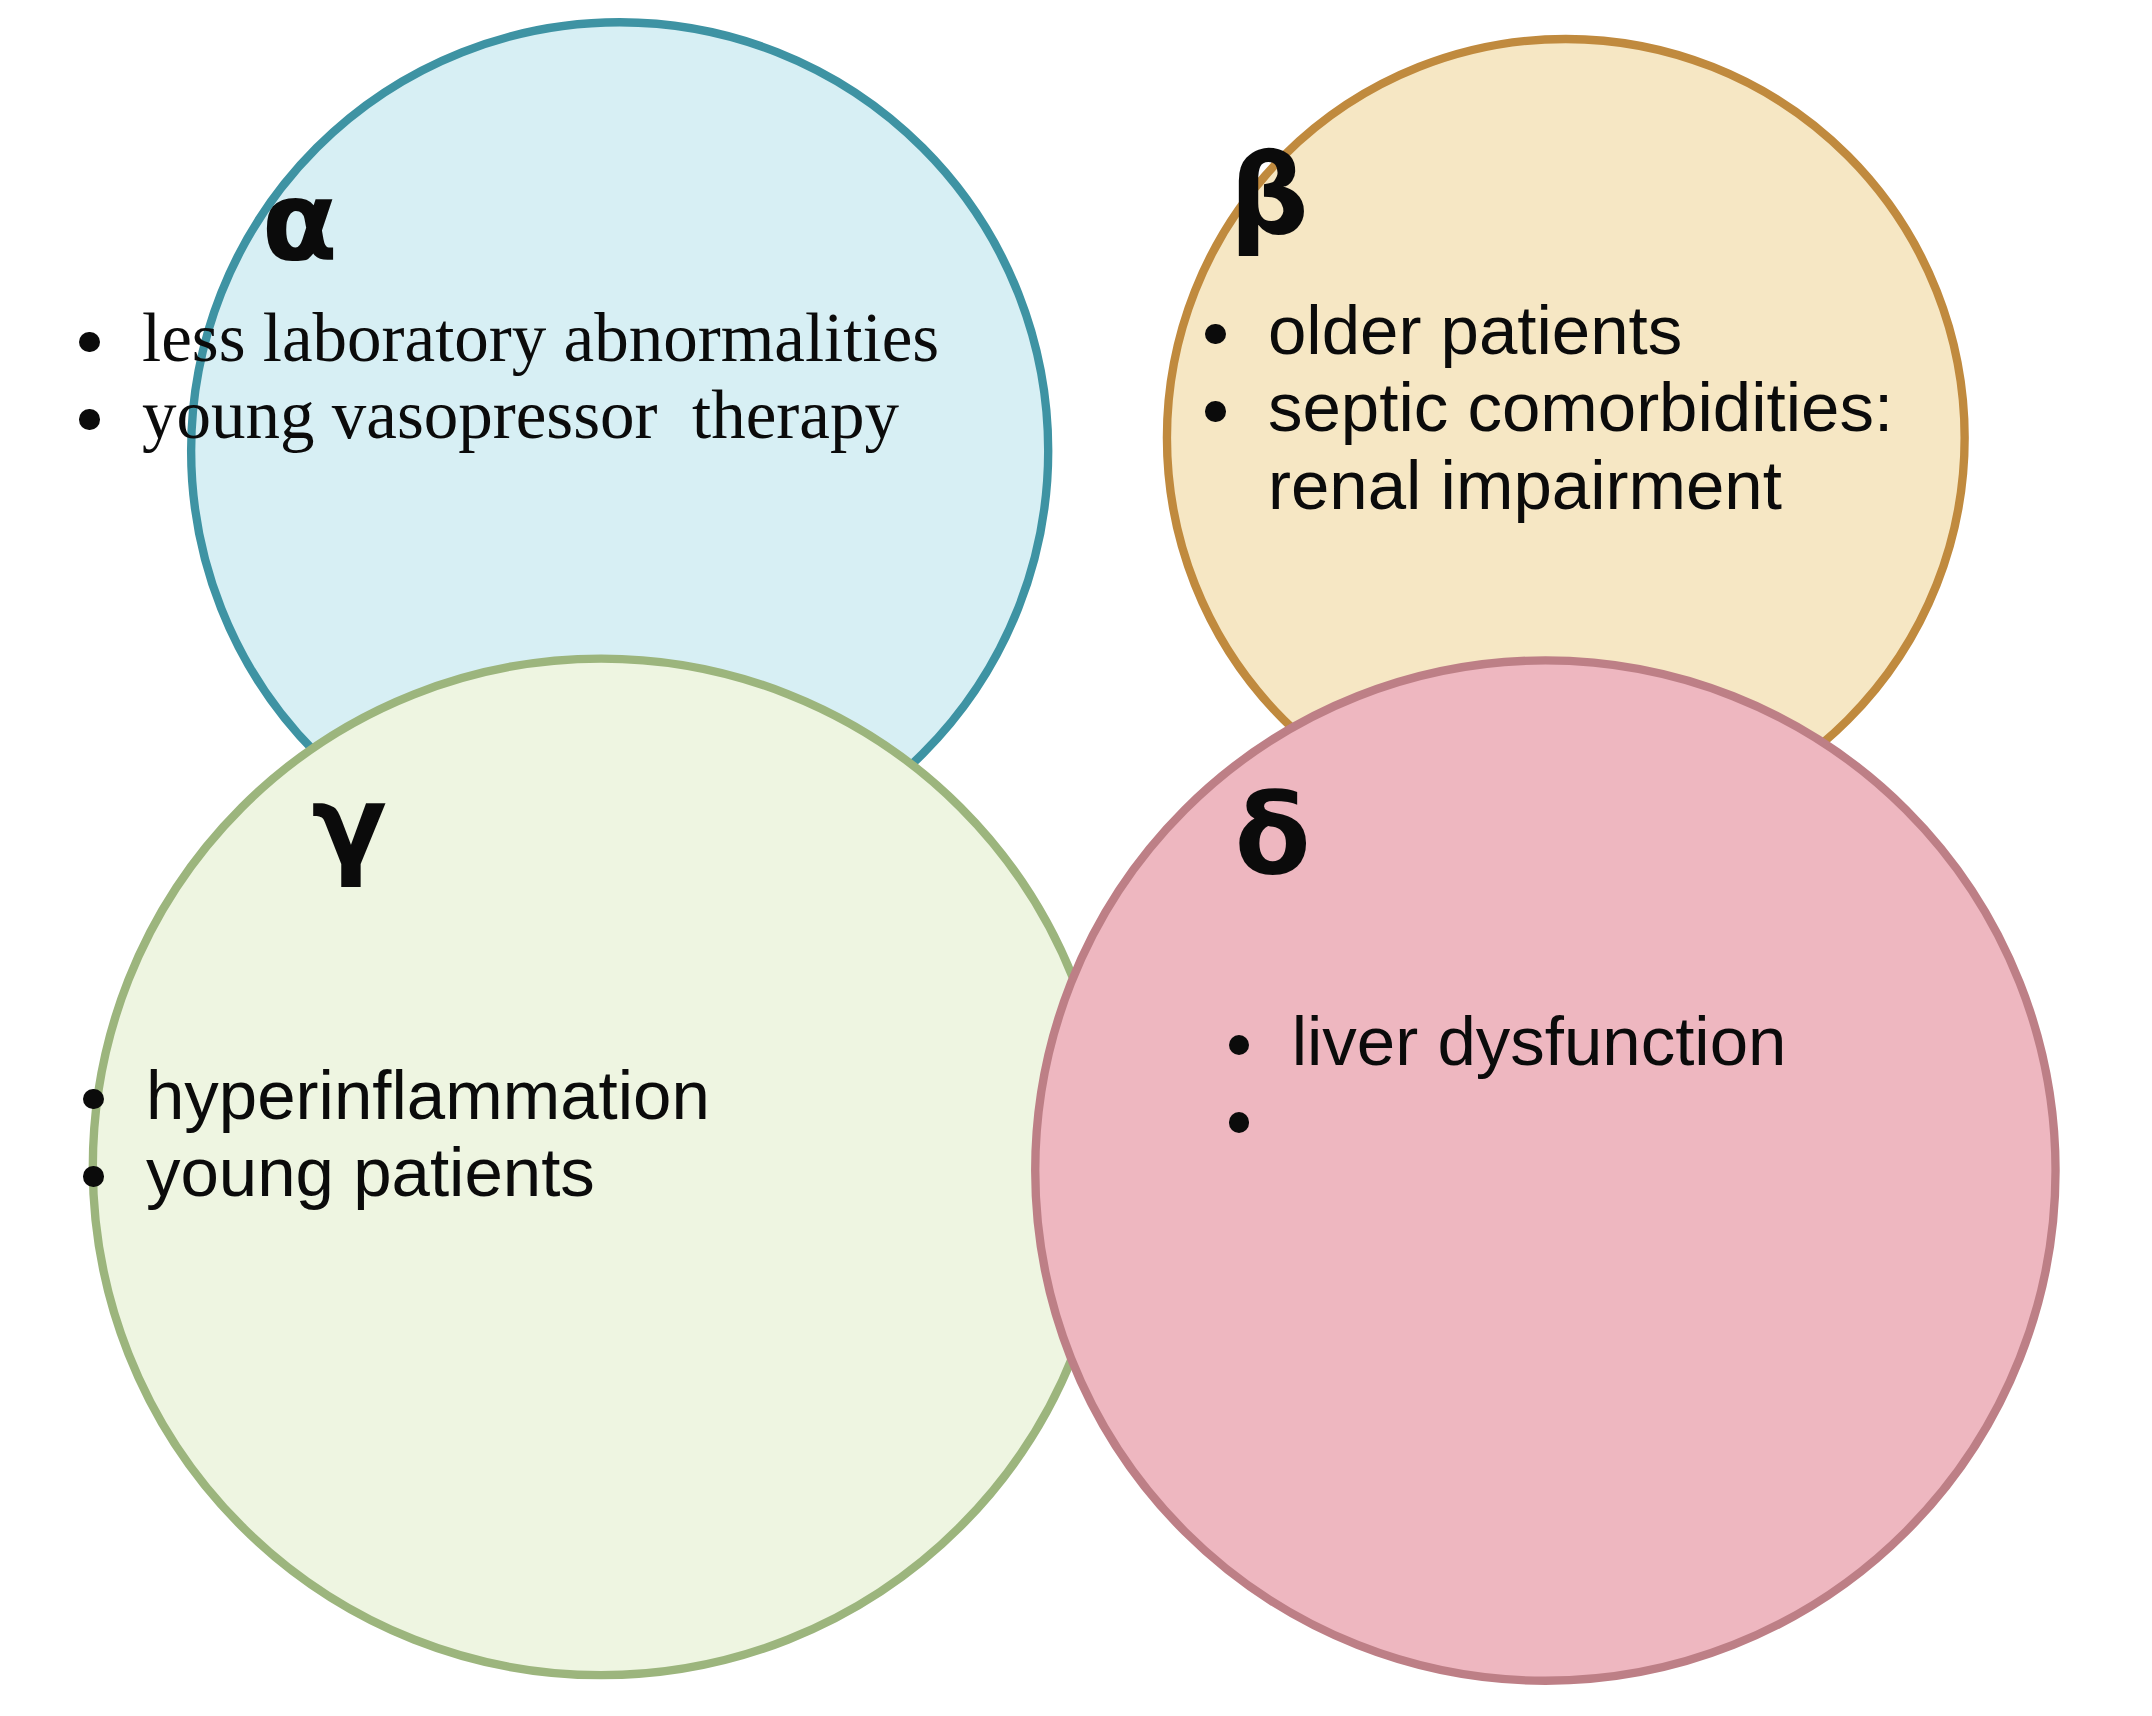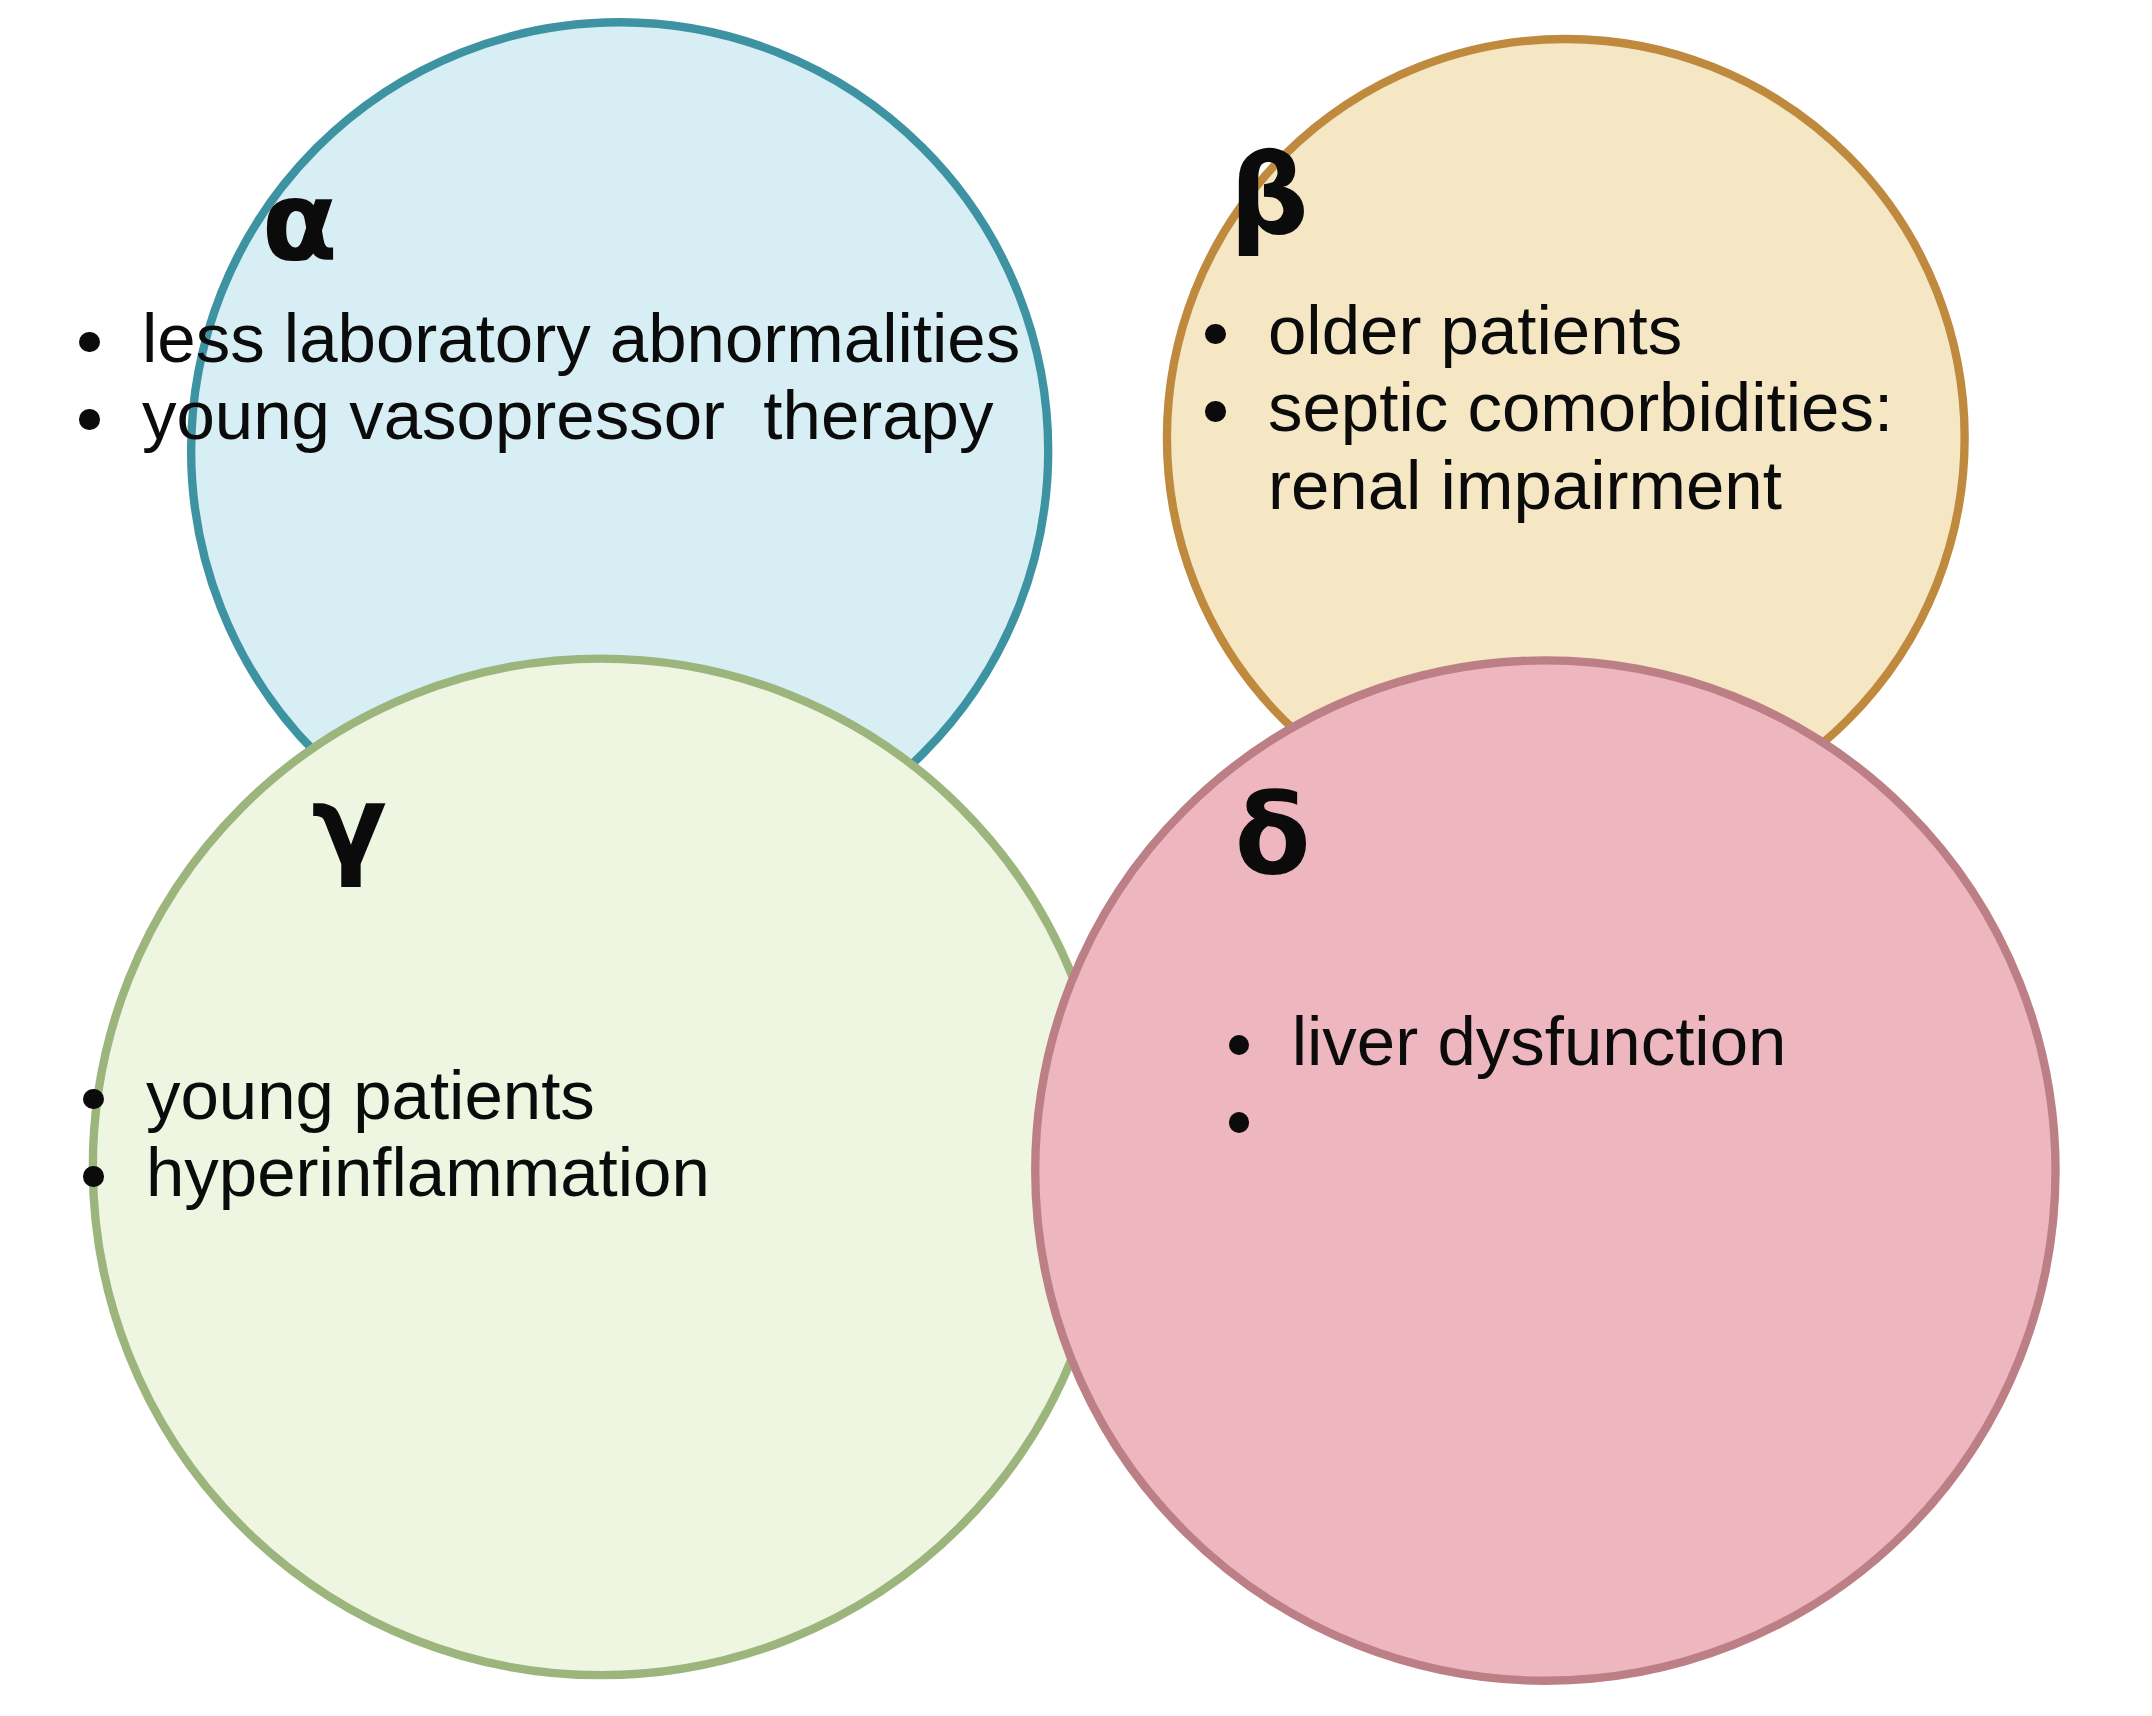--- a/index.html
+++ b/index.html
@@ -69,21 +69,21 @@
     top: 32px;
     width: 20.4px;
     height: 20.4px;
     border-radius: 50%;
     background: #0b0b0b;
   }
 
   
   #region-alpha { left: 256px; top: 165px; }
   #region-alpha .greek { margin-left: 5.6px; }
-  #region-alpha .bullets { margin-top: 24px; margin-left: -186px; }
+  #region-alpha .bullets { margin-top: 24px; margin-left: -186px; font-family: Liberation Serif, serif; }
 
   #region-beta { left: 1224px; top: 139px; }
   #region-beta .greek { margin-left: 5.6px; }
   #region-beta .bullets { margin-top: 42px; margin-left: -28px; }
 
   #region-gamma { left: 306px; top: 770px; }
   #region-gamma .greek { margin-left: 5.6px; }
   #region-gamma .bullets { margin-top: 176px; margin-left: -232px; }
 
   #region-delta { left: 1229px; top: 779px; }
@@ -120,22 +120,22 @@
       <ul class="bullets">
         <li><span class="dot"></span><span>older patients</span></li>
         <li><span class="dot"></span><span>septic comorbidities:</span></li>
         <li class="nobullet"><span>renal impairment</span></li>
       </ul>
     </div>
 
     <div class="region" id="region-gamma">
       <div class="greek">γ</div>
       <ul class="bullets">
+        <li><span class="dot"></span><span>hyperinflammation</span></li>
         <li><span class="dot"></span><span>young patients</span></li>
-        <li><span class="dot"></span><span>hyperinflammation</span></li>
       </ul>
     </div>
 
     <div class="region" id="region-delta">
       <div class="greek">δ</div>
       <ul class="bullets">
         <li><span class="dot"></span><span>liver dysfunction</span></li>
         <li><span class="dot"></span></li>
       </ul>
     </div>

